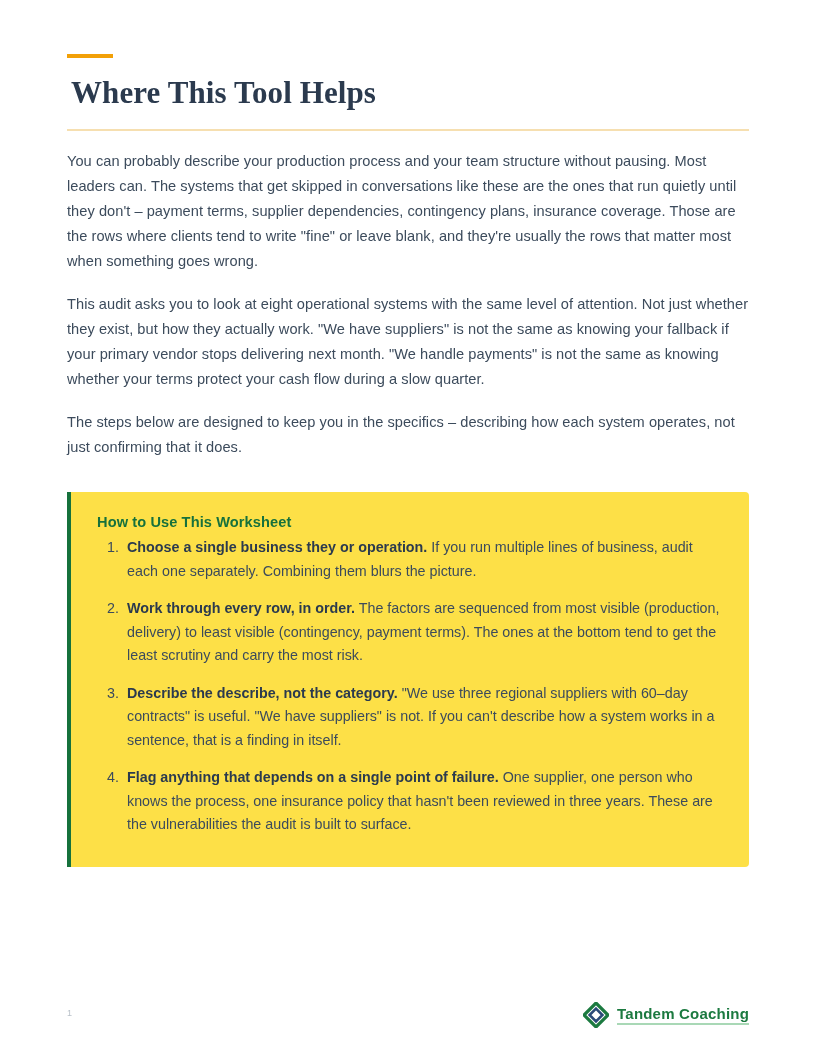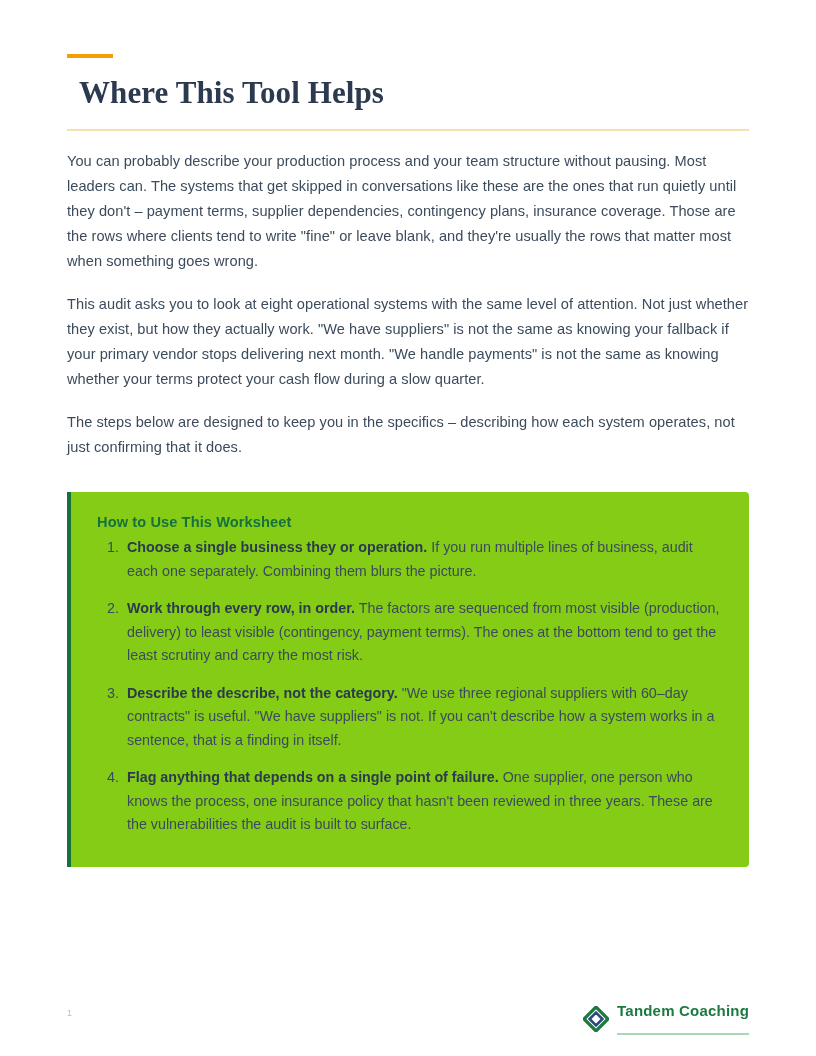--- a/index.html
+++ b/index.html
@@ -28,21 +28,21 @@
   }
 
   
   .accent-bar {
     margin-top: 54px;
     width: 46px;
     height: 4px;
     background: #f2a007;
   }
   .page-title {
-    margin: 16px 0 0 12px;
+    margin: 16px 0 0 4px;
     font-family: "Liberation Serif", serif;
     font-size: 31px;
     line-height: 38px;
     font-weight: 700;
     color: #2b3a4e;
     letter-spacing: 0.1px;
   }
   .title-rule {
     margin-top: 17px;
     width: 682px;
@@ -59,21 +59,21 @@
     color: #3c4b5c;
     letter-spacing: 0.05px;
   }
   .para.first { }
 
   
   .callout {
     margin-top: 32px;
     width: 682px;
     box-sizing: border-box;
-    background: #84cc16;
+    background: #fde047;
     border-left: 4px solid #16713c;
     border-radius: 0 4px 4px 0;
     padding: 22px 28px 30px 26px;
   }
   .callout-title {
     margin: 0 0 6px 0;
     font-size: 14.6px;
     font-weight: 700;
     color: #16713c;
     letter-spacing: 0.1px;
@@ -127,21 +127,21 @@
     width: 26px;
     height: 26px;
     display: block;
   }
   .logo-text {
     font-size: 15px;
     font-weight: 600;
     color: #1c7a40;
     letter-spacing: 0.2px;
     border-bottom: 2px solid #a9d8b6;
-    padding-bottom: 14px;
+    padding-bottom: 1px;
     line-height: 17px;
   }
 </style>
 </head>
 <body>
 
 <div class="page">
   <div class="content">
 
     <div class="accent-bar"></div>

